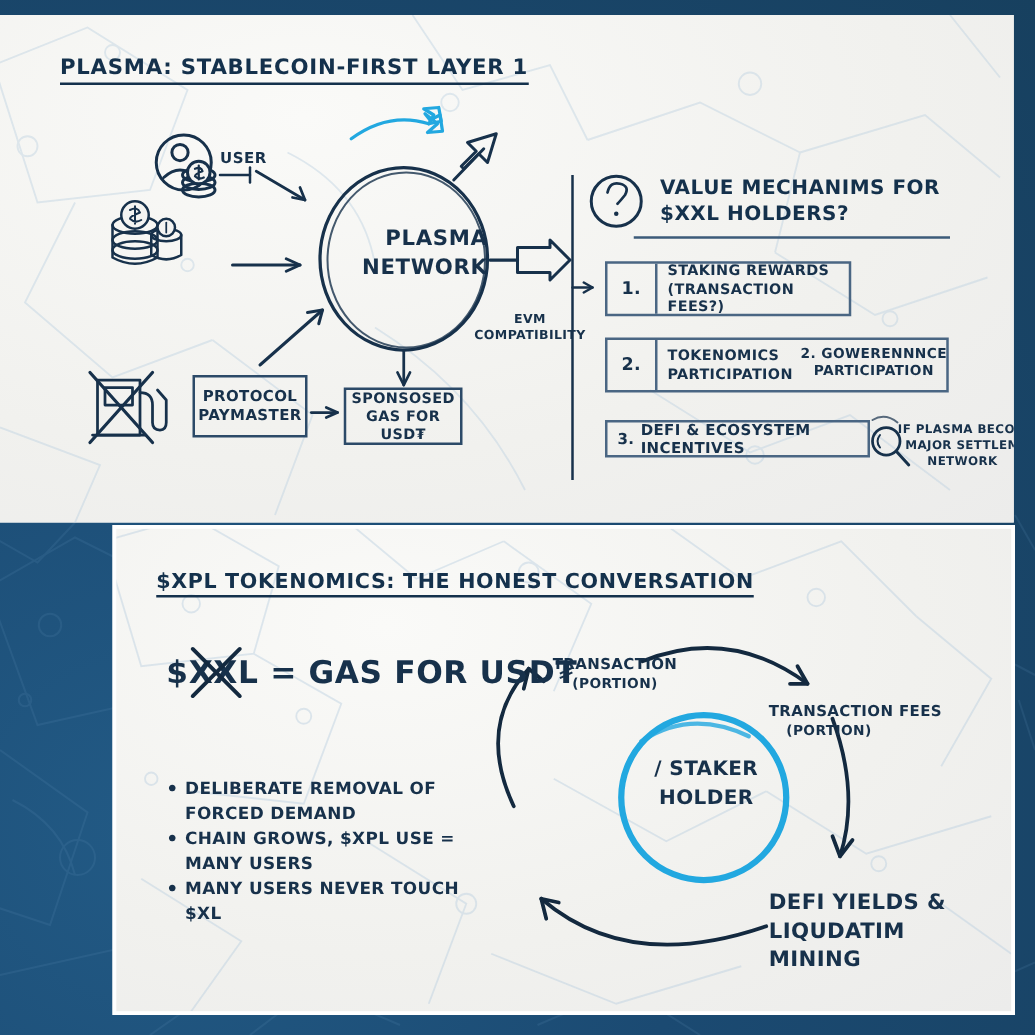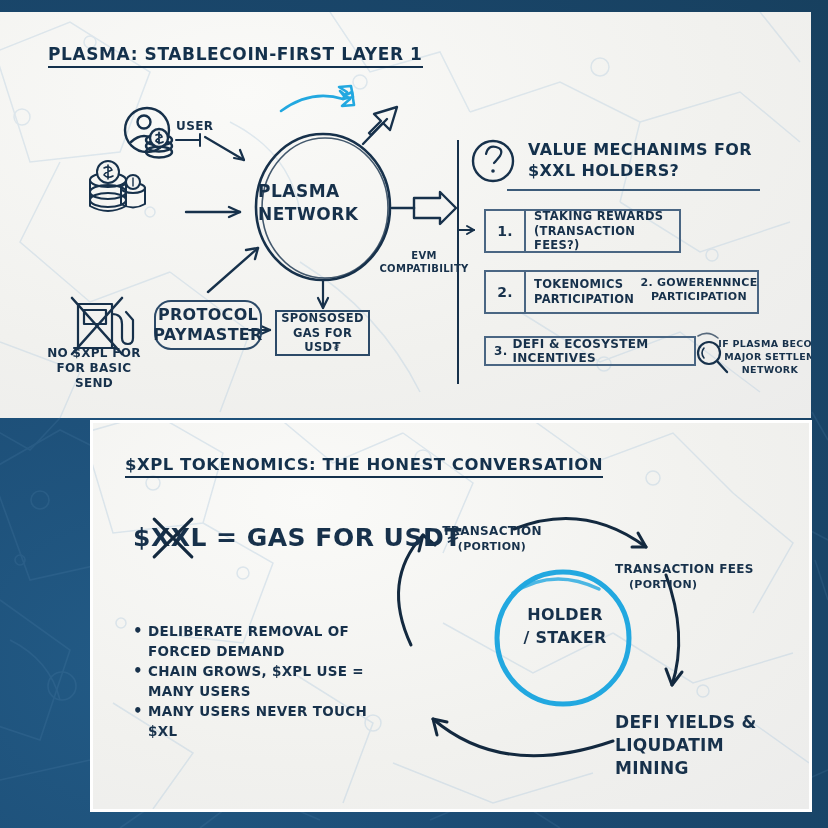--- a/index.html
+++ b/index.html
@@ -52,42 +52,42 @@
     border-bottom: 2px solid #14314c;
     padding-bottom: 2px;
   }
 
   .svg-layer { position: absolute; inset: 0; pointer-events: none; }
 
   .lbl { position: absolute; color: #17314b; line-height: 1.15; }
 
   #user-label   { left: 176px; top: 108px; font-size: 12px; font-weight: 700; letter-spacing:.4px;}
   #plasma-network{
-    left: 258px; top: 168px; width: 132px; text-align: left;
+    left: 258px; top: 168px; width: 132px; text-align: right;
     font-size: 17px; font-weight: 700; line-height: 1.35; letter-spacing: .5px;
   }
   #usdt-transfers {
     left: 36px; top: 216px; width: 220px; text-align: center;
     font-size: 13px; font-weight: 700; line-height: 1.3;
   }
   #usdt-transfers .sub { font-size: 11.5px; font-weight: 700; }
   #evm-compat {
     left: 372px; top: 238px; width: 104px; text-align: center;
     font-size: 10px; font-weight: 700; line-height: 1.25;
   }
   #no-xpl {
     left: 46px; top: 334px; width: 96px; text-align: center;
     font-size: 12px; font-weight: 700; line-height: 1.25;
   }
   .box {
     position: absolute; border: 2px solid #2c4a68; background: transparent;
     display: flex; align-items: center; justify-content: center; text-align: center;
     color: #17314b; font-weight: 700; line-height: 1.25;
   }
-  #protocol-paymaster { left: 154px; top: 288px; width: 108px; height: 50px; font-size: 16px; border-radius: 17px; }
+  #protocol-paymaster { left: 154px; top: 288px; width: 92px; height: 50px; font-size: 12px; }
   #sponsored-gas     { left: 275px; top: 298px; width: 95px; height: 46px; font-size: 11.5px; }
 
   
   #value-heading {
     position: absolute; left: 528px; top: 128px; width: 240px;
     font-size: 16px; font-weight: 700; line-height: 1.3; color: #14314c;
     letter-spacing: .4px;
   }
   #value-heading-rule {
     position: absolute; left: 507px; top: 177px; width: 253px; height: 2px;
@@ -315,21 +315,20 @@
     <div>PLASMA</div>
     <div>NETWORK</div>
   </div>
 
 
   <div class="lbl hand" id="evm-compat">
     <div>EVM</div>
     <div>COMPATIBILITY</div>
   </div>
 
-  <div class="lbl hand" id="no-xpl">NO $XPL FOR FOR BASIC SEND</div>
 
   <div class="box hand" id="protocol-paymaster">
     <div>
       <div>PROTOCOL</div>
       <div>PAYMASTER</div>
     </div>
   </div>
 
   <div class="box hand" id="sponsored-gas">
     <div>
@@ -435,22 +434,22 @@
         </svg></span><span>L = GAS FOR USD₮</span>
   </div>
 
   <ul id="bullets" class="hand" style="left:40px; top:160px;margin-top:39px;">
     <li>DELIBERATE REMOVAL OF FORCED DEMAND</li>
     <li>CHAIN GROWS, $XPL USE = MANY USERS</li>
     <li>MANY USERS NEVER TOUCH $XL</li>
   </ul>
 
   <div id="holder-staker" class="hand" style="left:407px; top:180px;">
+    <div>/ STAKER</div>
     <div>HOLDER</div>
-    <div>/ STAKER</div>
   </div>
 
   <div id="cyc-transaction" class="hand" style="left:334px; top:101px;">
     <div>TRANSACTION</div>
     <div class="sub-paren">(PORTION)</div>
   </div>
 
   <div id="cyc-fees" class="hand" style="left:522px; top:139px;">
     <div>TRANSACTION FEES</div>
     <span class="sub">(PORTION)</span>

